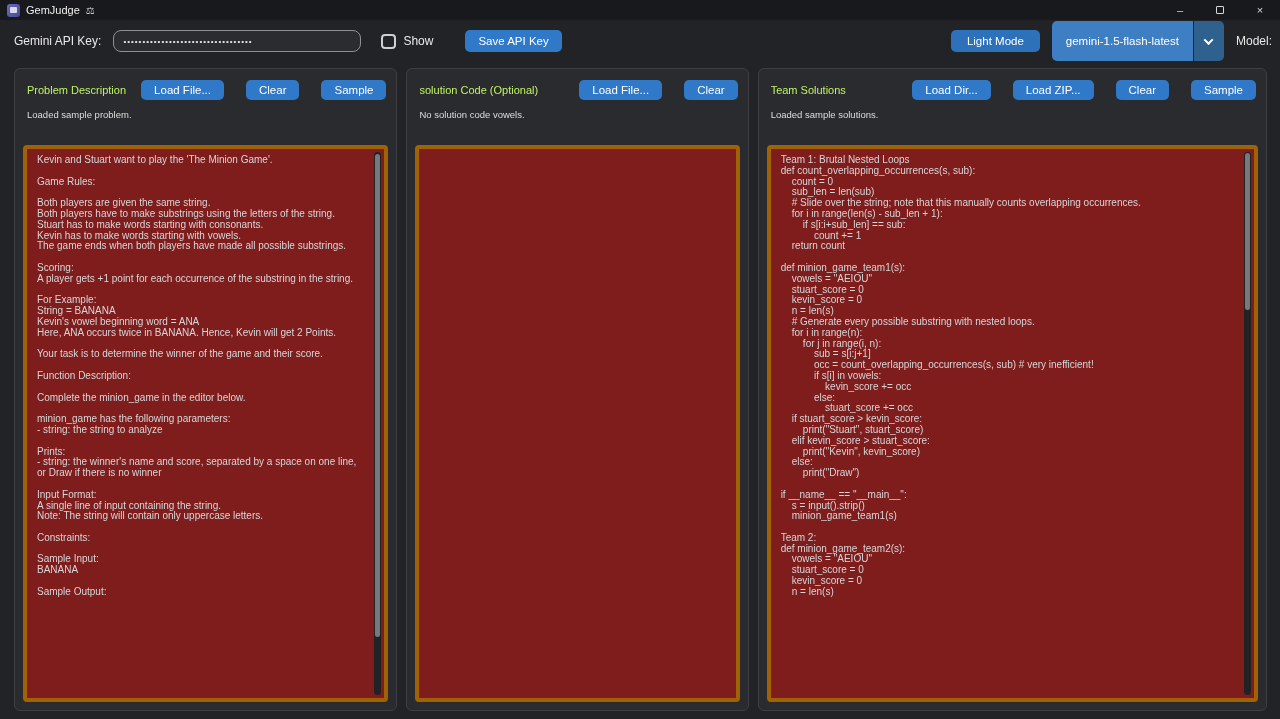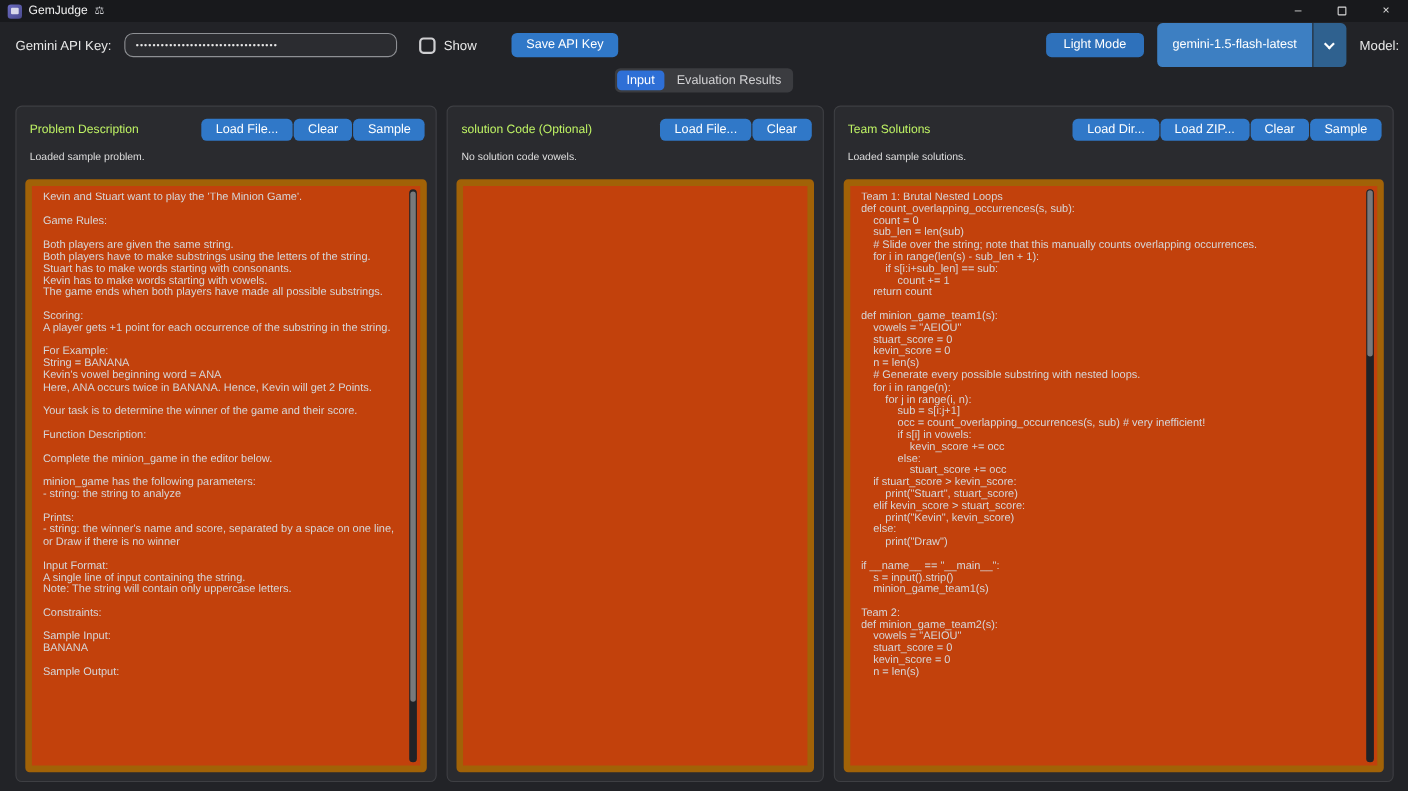--- a/index.html
+++ b/index.html
@@ -53,24 +53,24 @@
   
   .main { flex:1 1 auto; display:flex; gap:9px; padding:6px 13px 8px 14px; min-height:0; }
   .panel { background:#2a2b2f; border:1px solid #3e3f43; border-radius:6px; display:flex;
     flex-direction:column; min-height:0; }
   .panel-problem { width:408px; }
   .panel-solution { width:364px; }
   .panel-teams { width:542px; }
   .panel-header { display:flex; align-items:center; justify-content:space-between;
     padding:11px 10px 0 12px; }
   .panel-title { font-size:11px; font-weight:normal; color:#bef264; white-space:nowrap; }
-  .panel-btns { display:flex; gap:1px; }
+  .panel-btns { display:flex; gap:22px; }
   .panel-btns .btn { padding:4px 13px; font-size:11.5px; }
   .panel-status { font-size:9.5px; color:#dedede; padding:9px 12px 0 12px; }
-  .textarea { flex:1 1 auto; margin:15px 8px 8px 8px; background:#c2410c; border:6px solid #a16207;
+  .textarea { flex:1 1 auto; margin:25px 8px 8px 8px; background:#7f1d1d; border:4px solid #a16207;
     border-radius:4px; position:relative; overflow:hidden; }
   .textarea-content { position:absolute; inset:6px 18px 6px 10px; font-size:10px;
     line-height:10.8px; color:#d6d6d8; white-space:pre-wrap; overflow:hidden;
     font-family:"Liberation Sans","DejaVu Sans",sans-serif; }
   .scroll-track { position:absolute; top:3px; bottom:3px; right:3px; width:7px;
     background:#212226; border-radius:4px; }
   .scroll-thumb { position:absolute; left:1px; width:5px; background:#78797c; border-radius:3px; }
   .thumb-long { top:2px; height:89%; }
   .thumb-short { top:1px; height:29%; }
 
@@ -120,26 +120,20 @@
       <div class="model-combo">
         <span class="model-combo-value">gemini-1.5-flash-latest</span>
         <span class="model-combo-arrow">
             <span class="chev"></span>
           </span>
       </div>
       <span class="field-label">Model:</span>
     </div>
   </div>
 
-  <div class="tabbar">
-    <div class="tabs">
-      <div class="tab active">Input</div>
-      <div class="tab">Evaluation Results</div>
-    </div>
-  </div>
 
   <div class="main">
 
     <div class="panel panel-problem">
       <div class="panel-header">
         <span class="panel-title">Problem Description</span>
         <div class="panel-btns">
           <button class="btn">Load File...</button>
           <button class="btn">Clear</button>
           <button class="btn">Sample</button>

